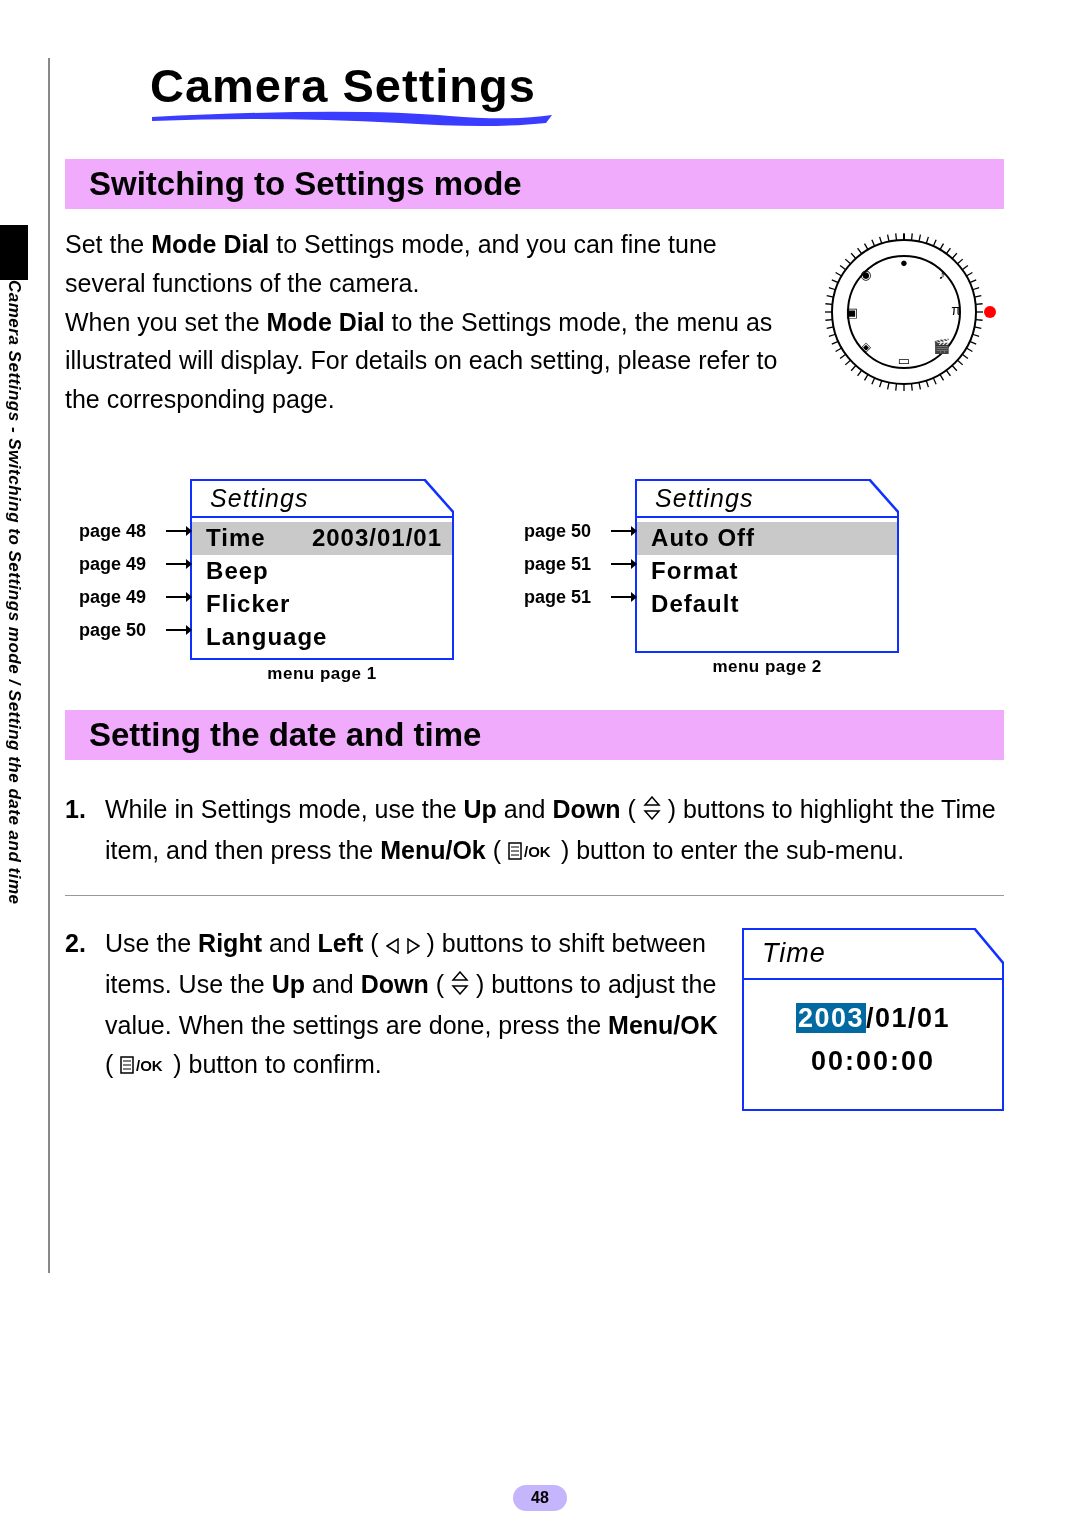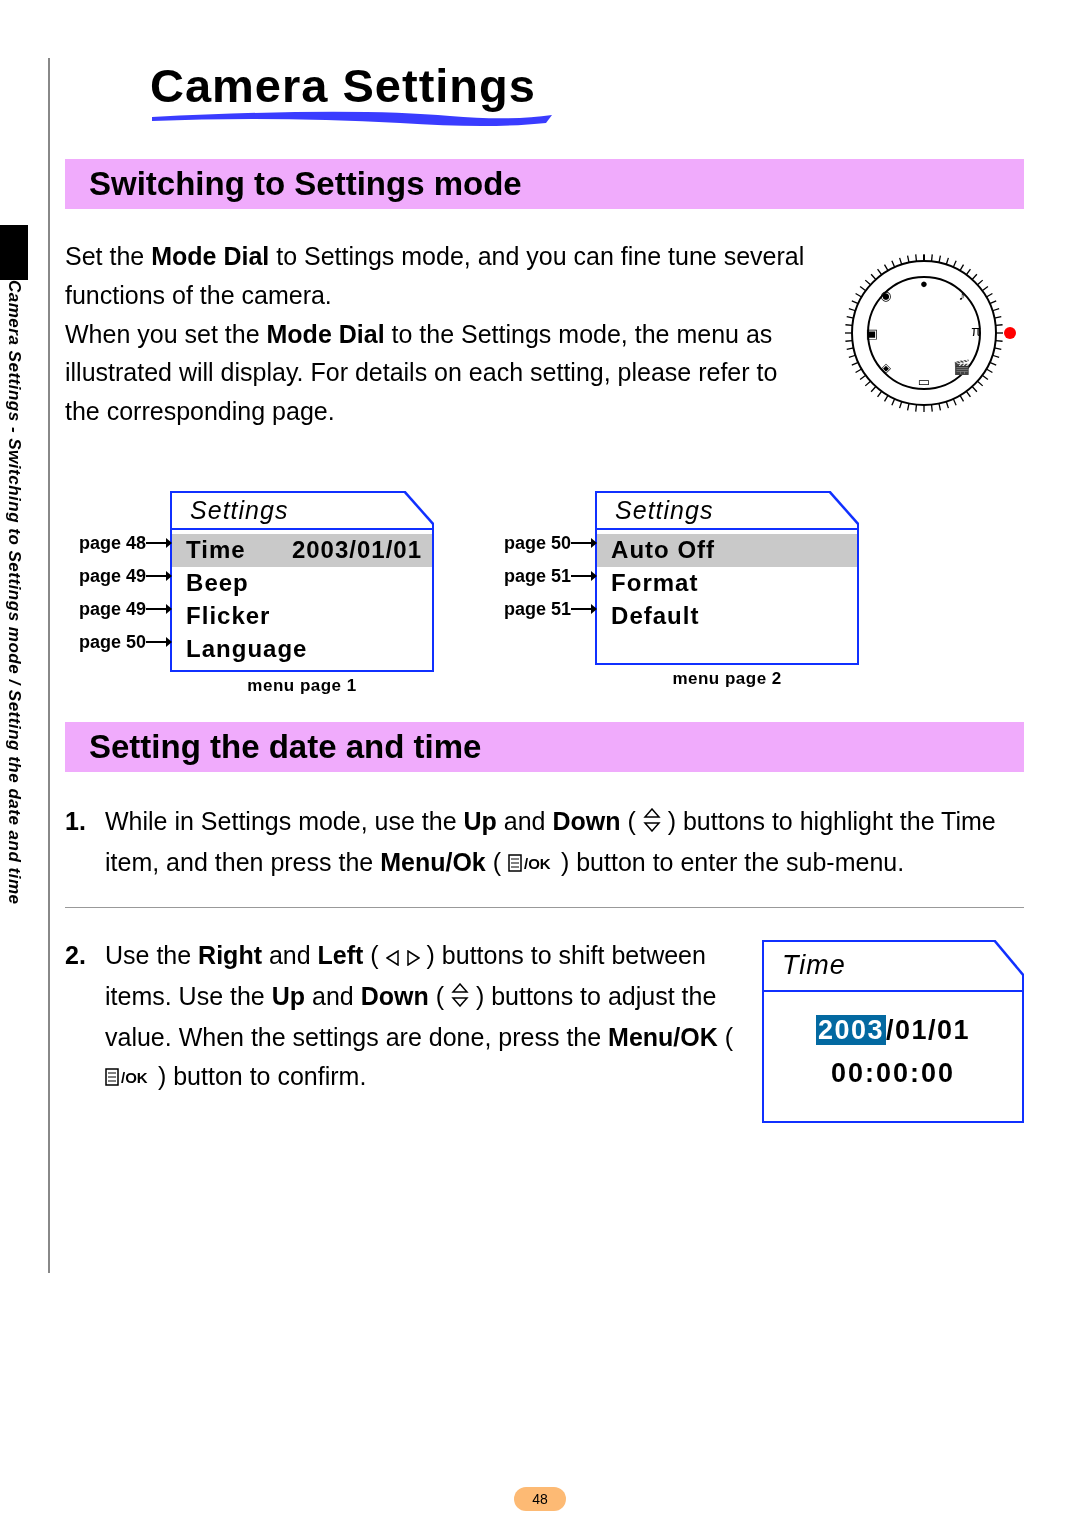--- a/index.html
+++ b/index.html
@@ -1,29 +1,29 @@
 <!DOCTYPE html>
 <html><head>
 <meta charset="utf-8">
 <style>
   html,body{margin:0;padding:0;background:#fff;font-family:Arial,Helvetica,sans-serif;color:#000}
   .page{width:1080px;height:1521px;position:relative;background:#fff}
-  .content{position:absolute;left:65px;top:58px;right:56px}
+  .content{position:absolute;left:65px;top:58px;right:76px}
   .title-wrap{display:inline-block;margin-left:85px}
   .title{font-size:47px;font-weight:bold;letter-spacing:1px}
   .title-underline{margin-top:-2px}
   .section-bar{background:#f0abfc;font-size:33px;font-weight:bold;padding:6px 0 6px 24px;margin-top:26px;margin-left:0}
-  .intro-row{display:flex;align-items:center;margin-top:28px}
+  .intro-row{display:flex;align-items:flex-start;margin-top:16px}
   .intro-text{font-size:25px;line-height:1.55;flex:1}
   .bold{font-weight:bold}
   .dial-box{width:190px;margin-left:20px;margin-top:2px}
   .menus{display:flex;gap:70px;margin-top:60px;margin-left:14px;align-items:flex-start}
   .menu-block{display:flex;align-items:flex-start}
   .pagerefs{font-size:18px;font-weight:bold;display:flex;flex-direction:column;gap:12px;margin-top:42px;text-align:right}
-  .pageref-row{display:flex;align-items:center;gap:0;justify-content:flex-end}
+  .pageref-row{display:flex;align-items:center;gap:20px;justify-content:flex-end}
   .pageref-row .tick{width:24px;height:2px;background:#000;position:relative}
   .pageref-row .tick::after{content:"";position:absolute;right:-2px;top:-4px;border-left:6px solid #000;border-top:5px solid transparent;border-bottom:5px solid transparent}
   .lcd{border:2.5px solid #1030ff;width:260px}
   .lcd-header{border-bottom:2.5px solid #1030ff;position:relative}
   .lcd-header .label{display:inline-block;font-size:25px;font-weight:normal;font-style:italic;padding:3px 10px 3px 18px;letter-spacing:1px}
   .lcd-header svg{position:absolute;right:-2px;top:-2px}
   .lcd-body{padding:4px 0}
   .lcd-row{display:flex;align-items:center;font-size:24px;font-weight:bold;letter-spacing:1px;padding:2.5px 10px 2.5px 14px;font-family:Arial,Helvetica,sans-serif}
   .lcd-row .item{flex:0 0 auto}
   .lcd-row .val{margin-left:auto;font-weight:bold}
@@ -42,21 +42,21 @@
   .time-body{text-align:center;padding:18px 0 26px 0}
   .time-body .date{font-size:27px;font-weight:bold;letter-spacing:1.5px}
   .time-body .date .yr{background:#0369a1;color:#fff;padding:0 2px}
   .time-body .clock{font-size:27px;font-weight:bold;letter-spacing:2px;margin-top:1px}
   .side-tab{position:absolute;left:0;top:225px;width:30px}
   .side-tab .blk{background:#000;width:28px;height:55px}
   .side-tab .txt{writing-mode:vertical-rl;font-size:17px;font-style:italic;font-weight:bold;margin-top:0;letter-spacing:0.5px;transform:rotate(0deg);padding-left:4px}
   .side-tab .txt .it{font-style:italic}
   .vline{position:absolute;left:48px;top:58px;width:2px;height:1215px;background:#888}
   .page-num{position:absolute;left:0;right:0;bottom:10px;text-align:center}
-  .page-num span{display:inline-block;background:#fdba74;border-radius:18px;padding:4px 18px;font-size:14px;font-weight:normal;color:#000}
+  .page-num span{display:inline-block;background:#c4b5fd;border-radius:18px;padding:4px 18px;font-size:16px;font-weight:bold;color:#000}
   .menu2{min-height:170px}
 </style>
 </head>
 <body>
 
 <div class="page">
   <div class="vline"></div>
 
   <div class="side-tab">
     <div class="blk"></div>

